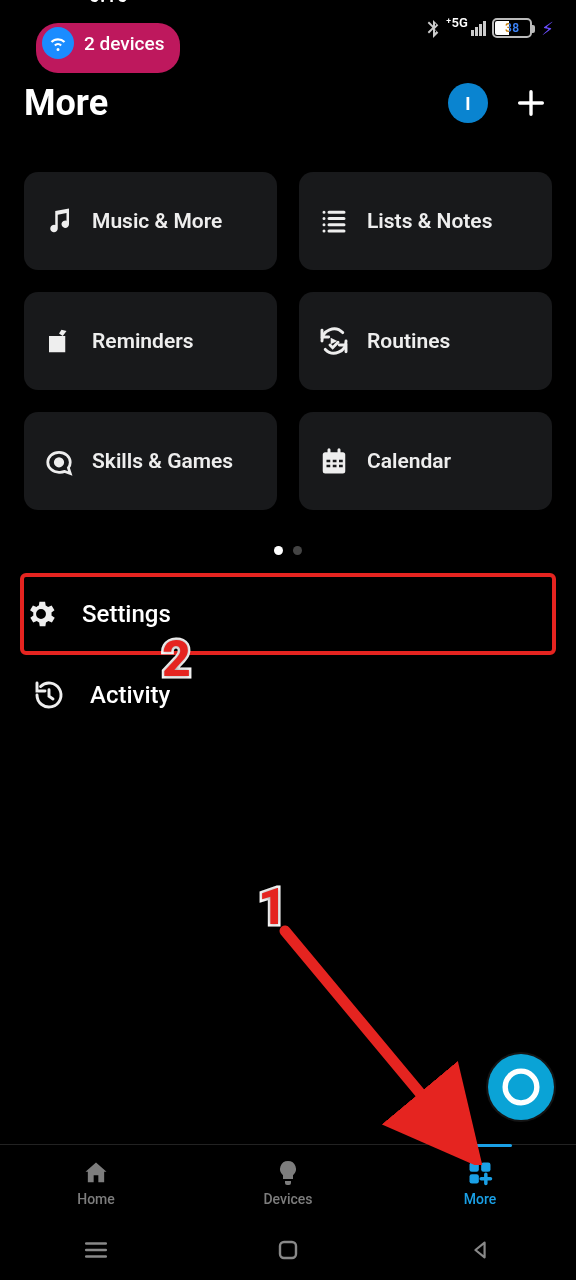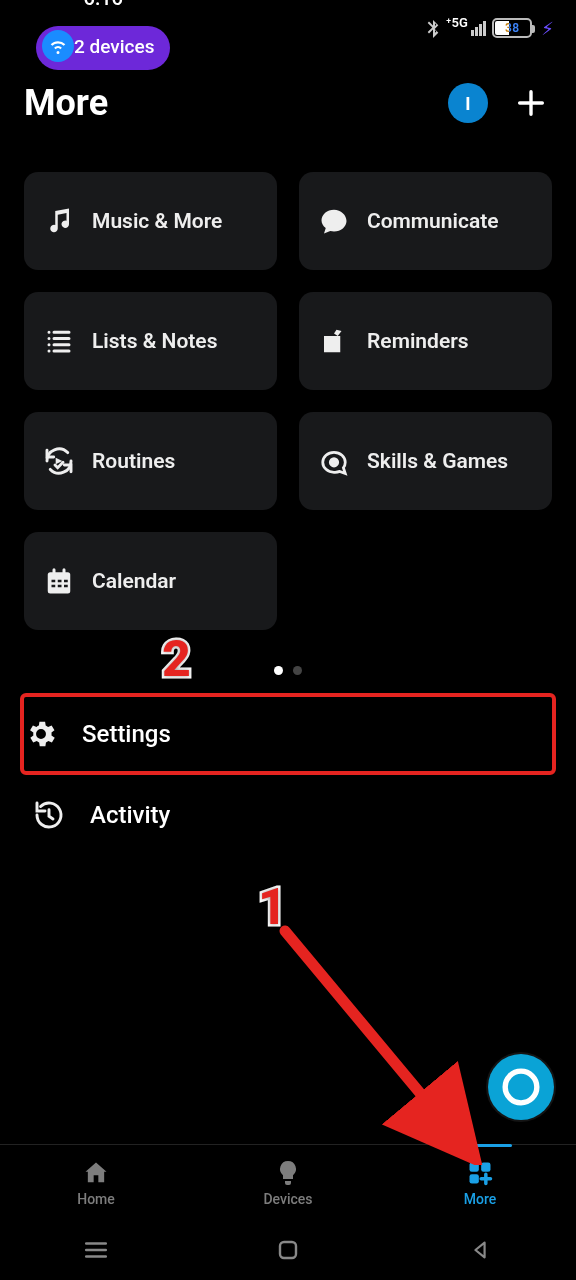--- a/index.html
+++ b/index.html
@@ -1,21 +1,21 @@
 <!DOCTYPE html>
 <html><head>
 <meta charset="utf-8">
 <style>
   * { margin: 0; padding: 0; box-sizing: border-box; }
   html, body { width: 576px; height: 1280px; background: #000; color: #fff; font-family: -apple-system, "Segoe UI", Roboto, Arial, sans-serif; overflow: hidden; position: relative; }
 
   
   .status-bar { height: 56px; display: flex; align-items: center; justify-content: space-between; padding: 0 22px 0 36px; font-size: 20px; font-weight: 500; }
   .status-left { display: flex; align-items: center; gap: 16px; flex-direction: column; }
-  .devices-pill { display: flex; align-items: center; background: #6d28d9; border-radius: 22px; padding: 4px 16px 8px 6px; font-size: 19px; }
+  .devices-pill { display: flex; align-items: center; gap: 10px; background: #be185d; border-radius: 22px; padding: 4px 16px 14px 6px; font-size: 19px; }
   .wifi-circle { width: 32px; height: 32px; border-radius: 50%; background: #1a8cff; display: flex; align-items: center; justify-content: center; }
   .status-right { display: flex; align-items: center; gap: 6px; font-size: 14px; letter-spacing: .2px; }
   .sig-txt { font-size: 13px; font-weight: 600; }
   .batt { display: inline-flex; align-items: center; }
   .batt-shell { width: 40px; height: 20px; border: 2px solid #bbb; border-radius: 5px; position: relative; display: flex; align-items: center; }
   .batt-shell::after { content: ""; position: absolute; right: -5px; top: 5px; width: 3px; height: 8px; background: #bbb; border-radius: 0 2px 2px 0; }
   .batt-fill { position: absolute; left: 1px; top: 1px; bottom: 1px; width: 38%; background: #fff; border-radius: 2px 0 0 2px; }
   .batt-num { position: absolute; width: 100%; text-align: center; font-size: 12px; font-weight: 600; color: #3b82f6; mix-blend-mode: difference; }
   .bolt { color: #6a4dff; font-size: 18px; margin-left: 3px; }
 
@@ -120,28 +120,20 @@
 
   <div class="card">
     <span class="card-icon">
       <svg width="30" height="30" viewBox="0 0 24 24" fill="#eee">
           <path d="M9 17V4l11-2v12.5a3 3 0 1 1-2-2.8V5.6l-7 1.3V18a3 3 0 1 1-2-2.8z"></path>
         </svg>
     </span>
     <span class="card-label">Music &amp; More</span>
   </div>
 
-  <div class="card">
-    <span class="card-icon">
-      <svg width="30" height="30" viewBox="0 0 24 24" fill="#eee">
-          <path d="M12 3C6.5 3 2 6.8 2 11.4c0 2.5 1.3 4.7 3.4 6.2L4 22l5-2.1c1 .2 2 .4 3 .4 5.5 0 10-3.8 10-8.4S17.5 3 12 3z"></path>
-        </svg>
-    </span>
-    <span class="card-label">Communicate</span>
-  </div>
 
   <div class="card">
     <span class="card-icon">
       <svg width="30" height="30" viewBox="0 0 24 24" fill="none" stroke="#eee" stroke-width="2.4" stroke-linecap="round">
           <path d="M8 5h12M8 10h12M8 15h12M8 20h12M4 5h.01M4 10h.01M4 15h.01M4 20h.01"></path>
         </svg>
     </span>
     <span class="card-label">Lists &amp; Notes</span>
   </div>
 

